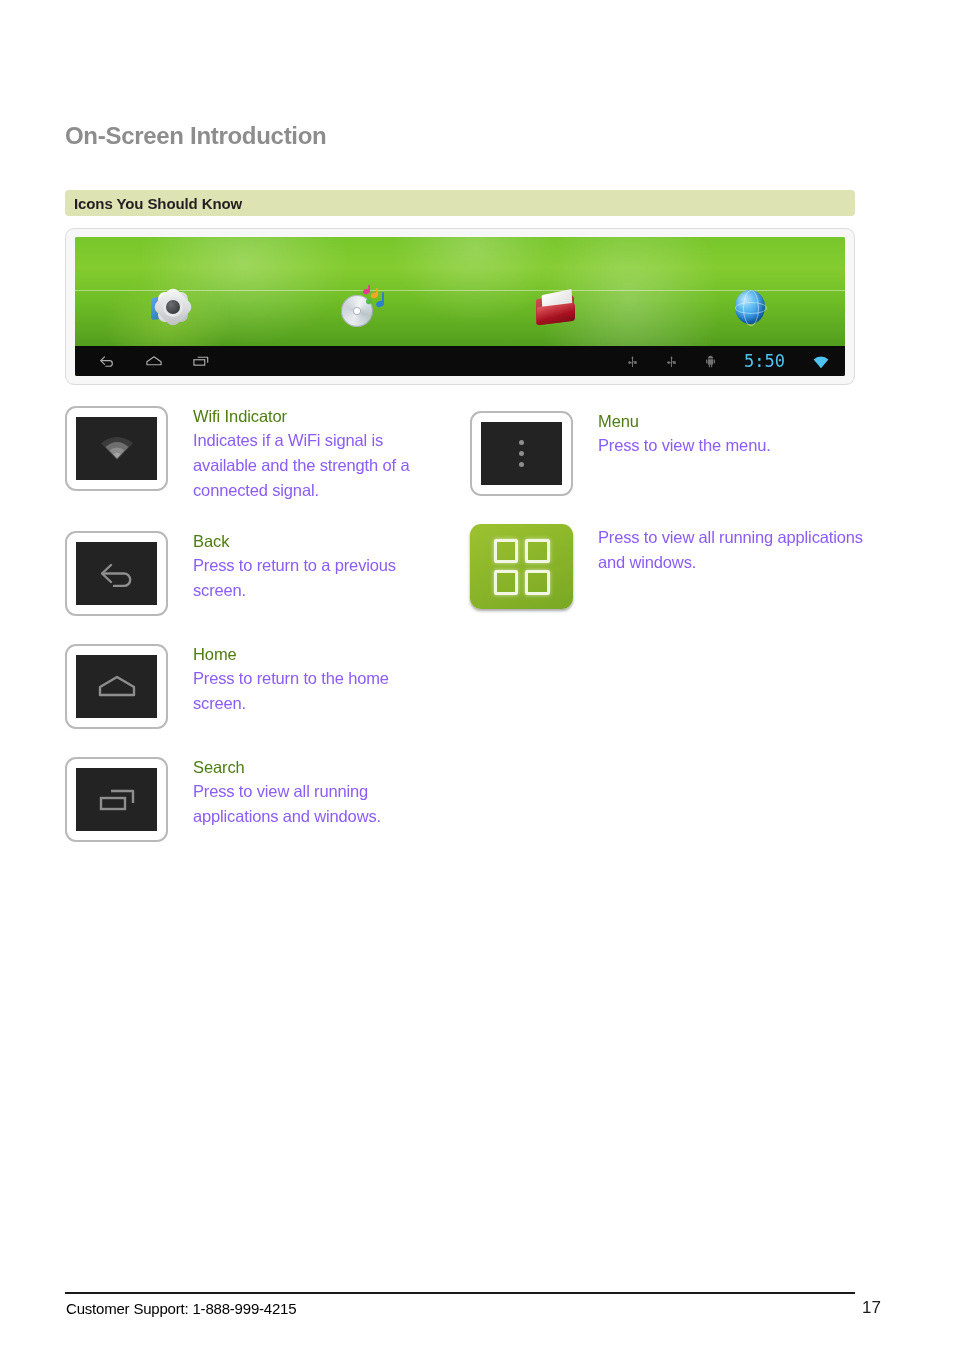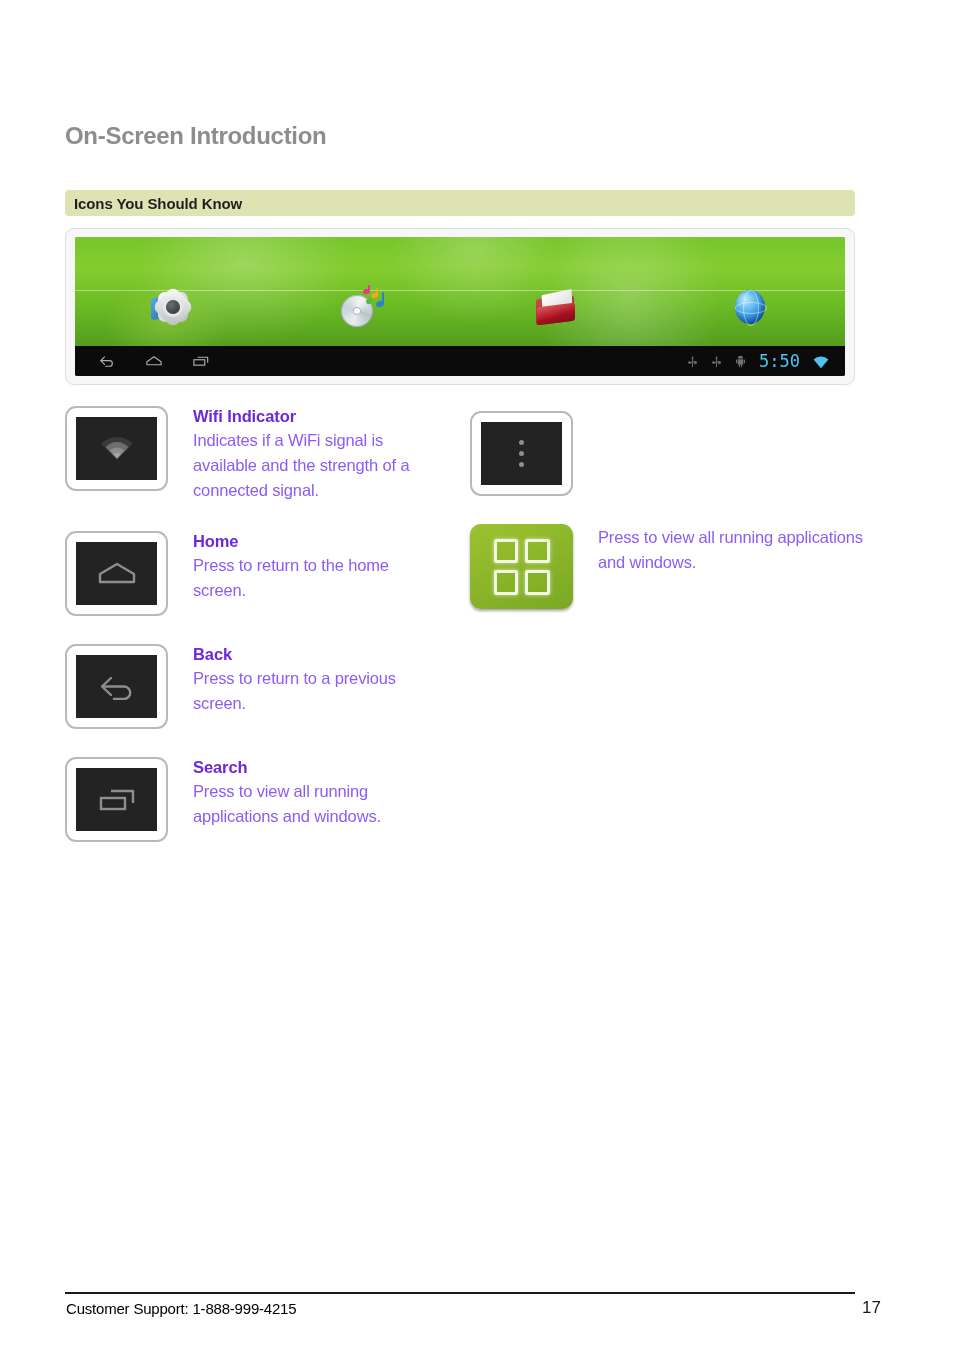--- a/index.html
+++ b/index.html
@@ -188,21 +188,21 @@
   
   .navbar {
     position: absolute;
     left: 0; right: 0; bottom: 0;
     height: 30px;
     background: #0b0b0b;
     display: flex;
     align-items: center;
   }
   .nav-left { display: flex; align-items: center; gap: 27px; padding-left: 22px; }
-  .nav-right { margin-left: auto; display: flex; align-items: center; gap: 13px; padding-right: 16px; }
+  .nav-right { margin-left: auto; display: flex; align-items: center; gap: 28px; padding-right: 16px; }
   .nav-glyph { width: 20px; height: 20px; position: relative; opacity: .85; }
 
   .g-back svg, .g-home svg, .g-screens svg { display:block; }
   .sys-ico { width: 11px; height: 15px; opacity: .72; }
   .clock {
     font-family: "DejaVu Sans Mono", monospace;
     font-size: 17px;
     color: #4fc3ef;
     letter-spacing: 0px;
   }
@@ -256,22 +256,22 @@
   .chip-green {
     border-radius: 11px;
     box-shadow: 0 2px 3px rgba(0,0,0,0.35);
   }
   .chip-green.appmenu { background: linear-gradient(155deg,#9cc22f,#7aa824); }
   .chip-green.search  { background: linear-gradient(155deg,#76c72f,#58ad22); }
 
   .legend-text { padding-top: 1px; }
   .legend-title {
     font-size: 16.5px;
-    font-weight: bold;
-    color: #6d28d9;
+    font-weight: normal;
+    color: #4d7c0f;
     margin-bottom: 2px;
     letter-spacing: -0.1px;
   }
   .legend-desc {
     font-size: 16.5px;
     color: #8b5cf6;
     line-height: 1.52;
     letter-spacing: -0.15px;
   }
 
@@ -445,47 +445,47 @@
       </div>
       <div class="legend-text">
         <div class="legend-title">Wifi Indicator</div>
         <div class="legend-desc">Indicates if a WiFi signal is available and the strength of a connected signal.</div>
       </div>
     </div>
 
     <div class="legend-item">
       <div class="chip chip-dark">
         <div class="inner">
-          <span class="glyph-home">
-            <svg viewBox="0 0 44 30" width="44" height="30">
-              <path d="M5 23 V15 L22 5 L39 15 V23 Z" fill="none" stroke="#8e8e8e" stroke-width="2.4" stroke-linejoin="round"></path>
-            </svg>
-          </span>
-        </div>
-      </div>
-      <div class="legend-text">
-        <div class="legend-title">Home</div>
-        <div class="legend-desc">Press to return to the home screen.</div>
-      </div>
-    </div>
-
-    <div class="legend-item">
-      <div class="chip chip-dark">
-        <div class="inner">
           <span class="glyph-back">
             <svg viewBox="0 0 44 32" width="44" height="32">
               <path d="M16 7 L7 15.5 L16 24" fill="none" stroke="#8e8e8e" stroke-width="2.4" stroke-linecap="round" stroke-linejoin="round"></path>
               <path d="M8 15.5 H29 a6.2 6.2 0 0 1 0 12.4 H19" fill="none" stroke="#8e8e8e" stroke-width="2.4" stroke-linecap="round" stroke-linejoin="round"></path>
             </svg>
           </span>
         </div>
       </div>
       <div class="legend-text">
         <div class="legend-title">Back</div>
         <div class="legend-desc">Press to return to a previous screen.</div>
+      </div>
+    </div>
+
+    <div class="legend-item">
+      <div class="chip chip-dark">
+        <div class="inner">
+          <span class="glyph-home">
+            <svg viewBox="0 0 44 30" width="44" height="30">
+              <path d="M5 23 V15 L22 5 L39 15 V23 Z" fill="none" stroke="#8e8e8e" stroke-width="2.4" stroke-linejoin="round"></path>
+            </svg>
+          </span>
+        </div>
+      </div>
+      <div class="legend-text">
+        <div class="legend-title">Home</div>
+        <div class="legend-desc">Press to return to the home screen.</div>
       </div>
     </div>
 
     <div class="legend-item">
       <div class="chip chip-dark">
         <div class="inner">
           <span class="glyph-scr">
             <svg viewBox="0 0 44 30" width="44" height="30">
               <path d="M16 6 H38 V18" fill="none" stroke="#8e8e8e" stroke-width="2.4" stroke-linejoin="round"></path>
               <rect x="6" y="13" width="24" height="11" fill="none" stroke="#8e8e8e" stroke-width="2.4"></rect>
@@ -506,20 +506,24 @@
     <div class="legend-item pad-top">
       <div class="chip chip-dark">
         <div class="inner">
           <span class="glyph-menu">
             <i></i>
               <i></i>
               <i></i>
           </span>
         </div>
       </div>
+      <div class="legend-text">
+        <div class="legend-title">Menu</div>
+        <div class="legend-desc">Press to view the menu.</div>
+      </div>
     </div>
 
     <div class="legend-item">
       <div class="chip chip-green appmenu">
         <span class="glyph-grid">
           <b></b>
             <b></b>
             <b></b>
             <b></b>
         </span>

